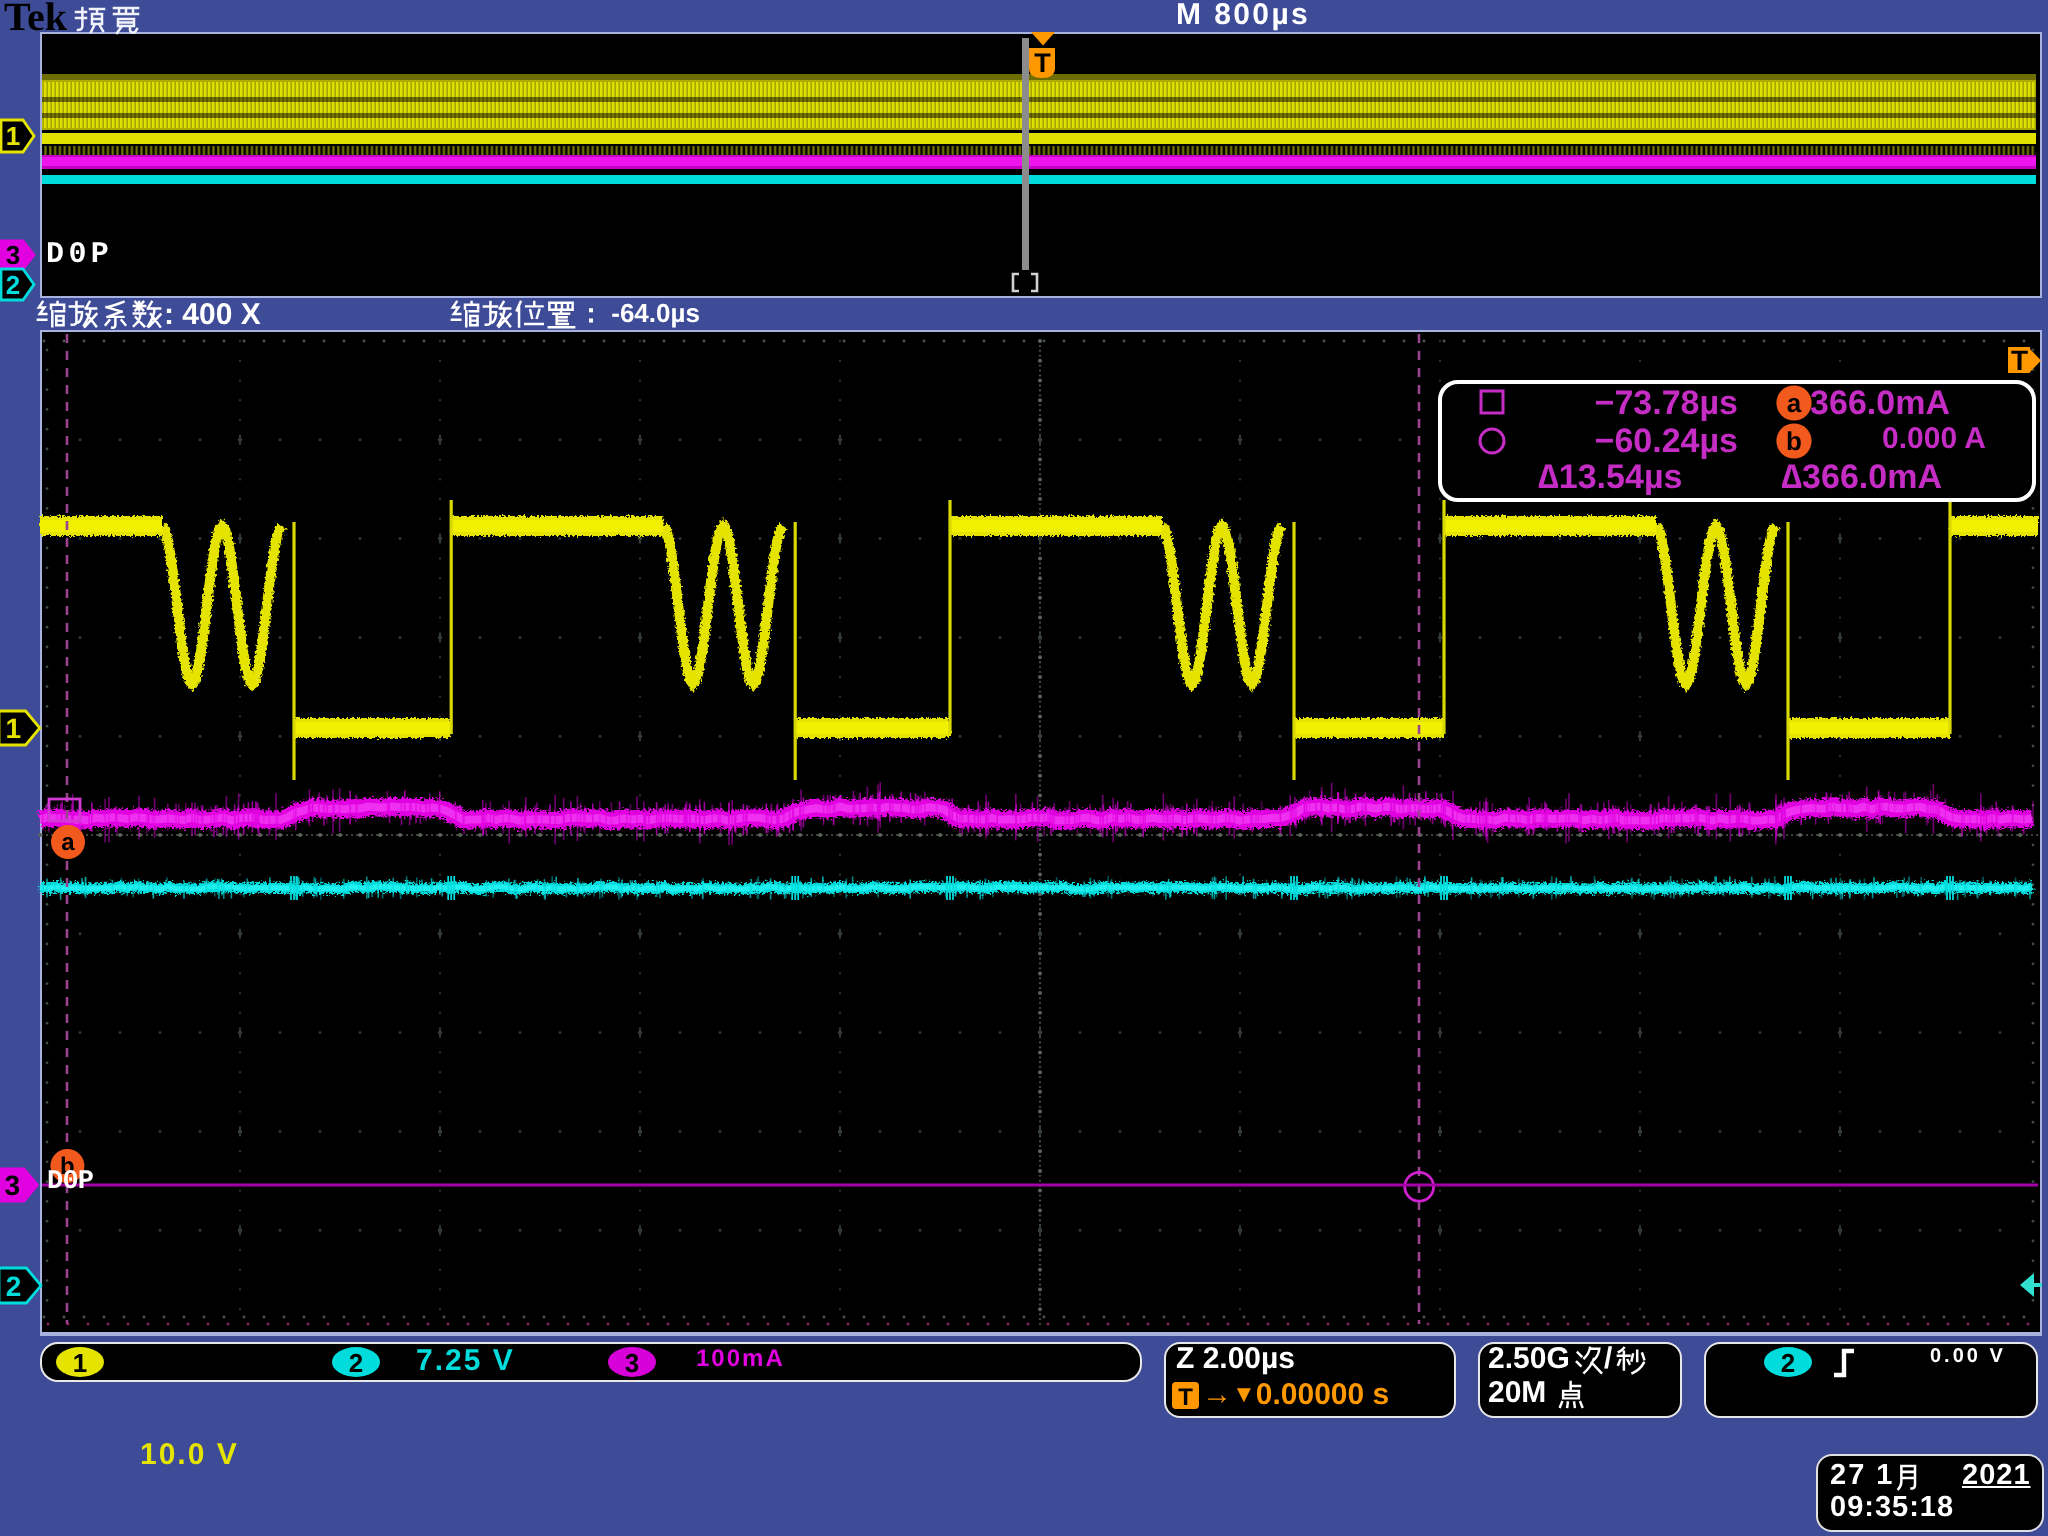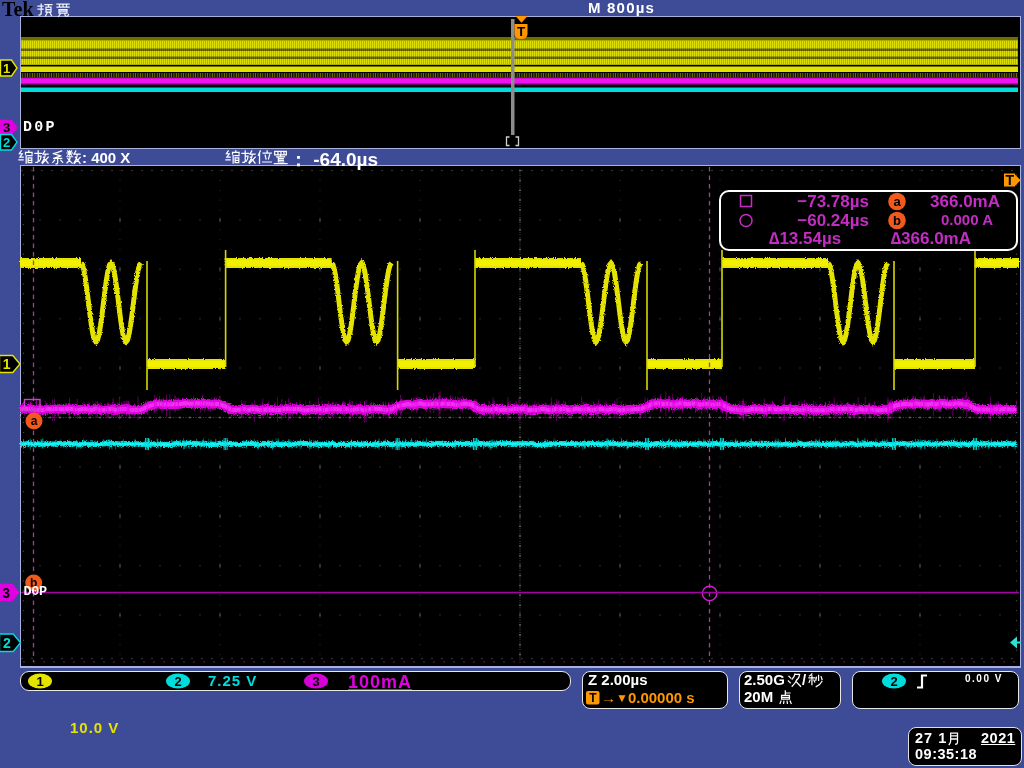--- a/index.html
+++ b/index.html
@@ -3066,38 +3066,38 @@
   </svg>
 <svg class="abs" style="left:241px;top:150px;z-index:5" width="15" height="15" viewBox="0 0 16 16">
     <path d="M4.5 1 V3 M1 3.5 H8 M4.5 3.5 V11.5 Q4.5 13.5 2 13.2 M4.7 6.5 H7.5 Q7.5 10.5 5.5 12 M11.5 1 L9.5 4.5 M9.5 4.5 H15 M12 4.5 Q12 8 8.5 13.5 M10 7.5 L15 14 M15.2 7.5 L9 14.2" fill="none" stroke="#fff" stroke-width="1.33" stroke-linecap="square"></path>
   </svg>
 <svg class="abs" style="left:257px;top:150px;z-index:5" width="15" height="15" viewBox="0 0 16 16">
     <path d="M3.5 1 L1.5 5.5 M2.7 3.8 V14.2 M10.8 1 V3 M6.5 3.4 H15.2 M8.7 5.5 L9.6 9.5 M13.5 5.2 L12.2 9.5 M6 12.8 H15.5" fill="none" stroke="#fff" stroke-width="1.33" stroke-linecap="square"></path>
   </svg>
 <svg class="abs" style="left:273px;top:150px;z-index:5" width="15" height="15" viewBox="0 0 16 16">
     <path d="M1.8 1.5 H14.2 M1.8 1.5 V5.2 H14.2 V1.5 M5.3 1.5 V5.2 M8.5 1.5 V5.2 M11.7 1.5 V5.2 M8 5.2 V7.3 M4 7.3 H12.3 M5.7 7.3 V12.8 M5.7 9.2 H11 M5.7 11 H11 M5.7 12.8 H11.6 M1.5 14.5 H15" fill="none" stroke="#fff" stroke-width="1.33" stroke-linecap="square"></path>
   </svg>
-<div class="txt" style="left:289px;top:150px;font-size:19px;color:#fff;">： -64.0µs</div>
+<div class="txt" style="left:289px;top:150px;font-size:13px;color:#fff;">： -64.0µs</div>
 
 <div class="bx" style="left:719px;top:190px;width:295px;height:57px;background:#000;border:2px solid #fff;border-radius:10px;"></div>
 <div class="txt" style="left:769px;top:193px;width:100px;text-align:right;font-size:17px;color:#C42CC4;">−73.78µs</div>
 <div class="txt" style="left:769px;top:212px;width:100px;text-align:right;font-size:17px;color:#C42CC4;">−60.24µs</div>
 <div class="txt" style="left:769px;top:230px;width:103px;font-size:17px;color:#C42CC4;">∆13.54µs</div>
-<div class="txt" style="left:880px;top:193px;width:120px;text-align:right;font-size:17px;color:#C42CC4;">366.0mA</div>
+<div class="txt" style="left:880px;top:193px;width:120px;text-align:center;font-size:17px;color:#C42CC4;">366.0mA</div>
 <div class="txt" style="left:880px;top:212px;width:113px;text-align:right;font-size:15px;color:#C42CC4;">0.000 A</div>
 <div class="txt" style="left:844px;top:230px;width:127px;text-align:right;font-size:17px;color:#C42CC4;">∆366.0mA</div>
 
 <div class="bx" style="left:20px;top:671px;width:549px;height:18px;background:#000;border:1px solid #E8E8E8;border-radius:9px;"></div>
 <div class="bx" style="left:582px;top:671px;width:144px;height:36px;background:#000;border:1px solid #E8E8E8;border-radius:8px;"></div>
 <div class="bx" style="left:739px;top:671px;width:100px;height:36px;background:#000;border:1px solid #E8E8E8;border-radius:8px;"></div>
 <div class="bx" style="left:852px;top:671px;width:165px;height:36px;background:#000;border:1px solid #E8E8E8;border-radius:8px;"></div>
 
 <div class="txt" style="left:70px;top:673px;font-size:15px;color:#E4E400;letter-spacing:1px;margin-top:47px;">10.0 V</div>
 <div class="txt" style="left:208px;top:673px;font-size:15px;color:#00DCDC;letter-spacing:1px;">7.25 V</div>
-<div class="txt" style="left:348px;top:673px;font-size:18px;color:#E000E0;letter-spacing:1px;text-decoration:underline;">100mA</div>
+<div class="txt" style="left:348px;top:673px;font-size:12px;color:#E000E0;letter-spacing:1px;">100mA</div>
 
 <div class="txt" style="left:588px;top:672px;font-size:15px;color:#fff;">Z 2.00µs</div>
 <div class="txt" style="left:601px;top:690px;font-size:15px;color:#FF9800;">→<span style="font-size:12px;vertical-align:1px;">▼</span>0.00000 s</div>
 
 <div class="txt" style="left:744px;top:672px;font-size:15px;color:#fff;">2.50G</div>
 <svg class="abs" style="left:787px;top:673px;z-index:5" width="15" height="15" viewBox="0 0 16 16">
     <path d="M2 3.5 L4 5.5 M1.5 8.5 L3.5 10.5 M8.5 1 Q8 4 5.5 6.5 M8.5 1.5 H13.5 Q13 5 11 7 M10.5 7 Q9 11 5.5 14.2 M9.5 9 L14.5 14.2" fill="none" stroke="#fff" stroke-width="1.33" stroke-linecap="square"></path>
   </svg>
 <div class="txt" style="left:802px;top:672px;font-size:15px;color:#fff;">/</div>
 <svg class="abs" style="left:808px;top:673px;z-index:5" width="15" height="15" viewBox="0 0 16 16">

